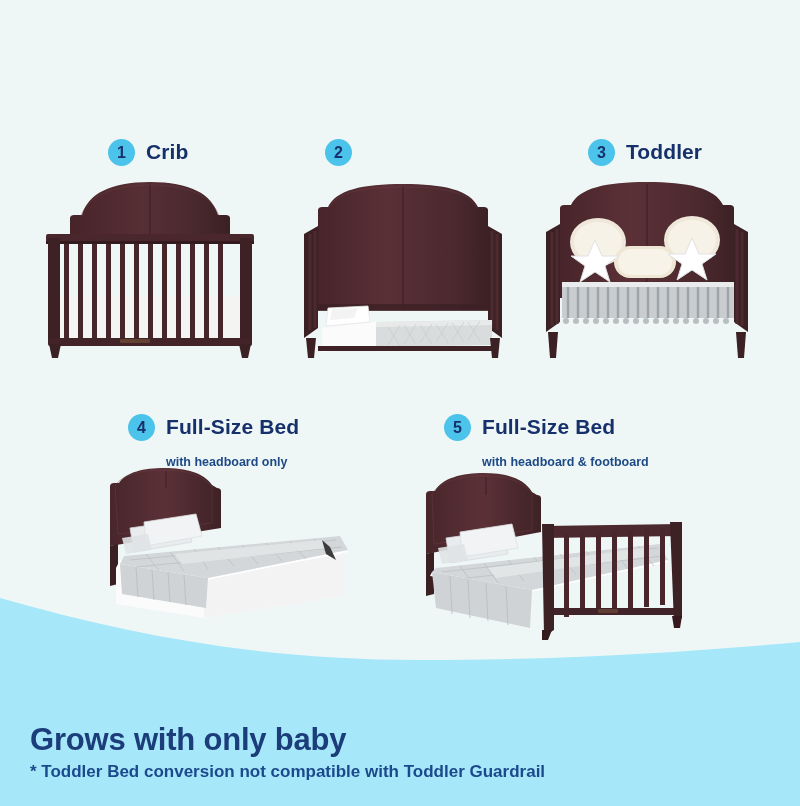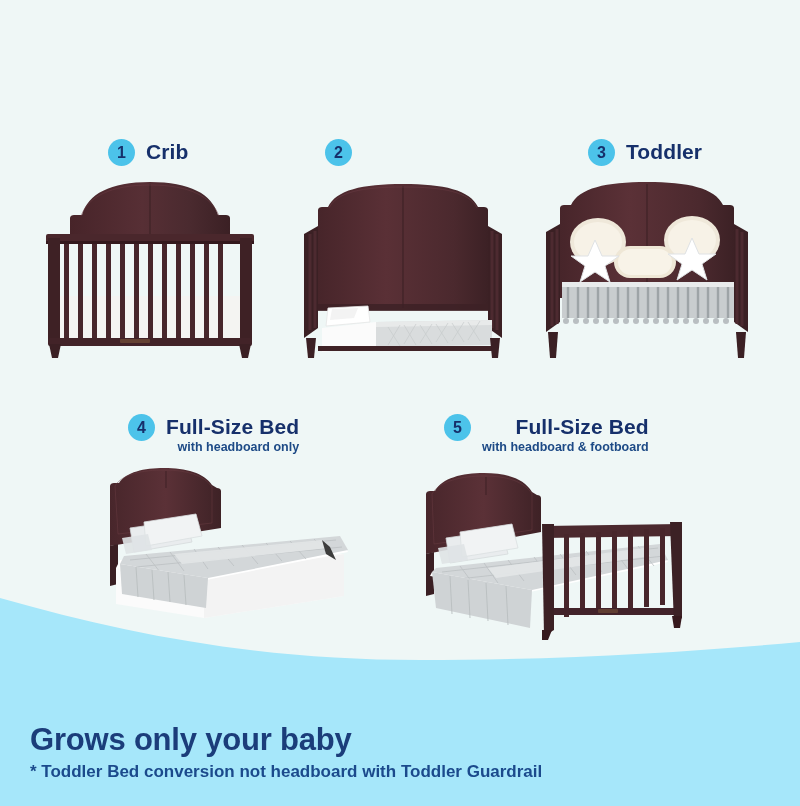--- a/index.html
+++ b/index.html
@@ -17,23 +17,23 @@
   .band svg { display:block; }
 
   
   .label { position:absolute; display:flex; align-items:flex-start; gap:11px; }
   .badge {
     width:27px; height:27px; border-radius:50%;
     background:#4cc3ea; color:#16306b;
     font-size:16px; font-weight:bold; line-height:27px; text-align:center;
     flex:0 0 auto;
   }
-  .ltext { padding-top:1px;text-align:right; }
+  .ltext { padding-top:1px; }
   .ltitle { font-size:21px; font-weight:bold; color:#16306b; letter-spacing:.1px; white-space:nowrap; }
-  .lsub { font-size:12.5px; font-weight:bold; color:#1d4a86; margin-top:1px; white-space:nowrap; }
+  .lsub { font-size:12.5px; font-weight:bold; color:#1d4a86; margin-top:16px; white-space:nowrap; }
 
   
   .grow-head { position:absolute; left:30px; top:722px; font-size:31px; font-weight:bold; color:#1b3d7a; letter-spacing:-0.2px;}
   .grow-sub  { position:absolute; left:30px; top:762px; font-size:17px; font-weight:bold; color:#1b4a8c; }
 
   
   .fig { position:absolute; }
   .fig svg { display:block; overflow:visible; }
 </style>
 </head>
@@ -381,16 +381,16 @@
       </g>
       <rect x="132" y="140" width="136" height="7" fill="#42232a"></rect>
       <path d="M130,56 L142,56 L142,162 L132,168 Z" fill="#3c2125"></path>
       <path d="M258,54 L270,54 L270,150 L262,156 Z" fill="#3c2125"></path>
       <path d="M130,162 L140,162 L136,172 L130,172 Z" fill="#36191d"></path>
       <path d="M260,148 L270,148 L268,160 L262,160 Z" fill="#36191d"></path>
       <rect x="186" y="141" width="20" height="4" rx="1" fill="#6d4a36" opacity=".7"></rect>
     </svg>
   </div>
 
-  <div class="grow-head">Grows only your baby</div>
-  <div class="grow-sub">* Toddler Bed conversion not headboard with Toddler Guardrail</div>
+  <div class="grow-head">Grows with only baby</div>
+  <div class="grow-sub">* Toddler Bed conversion not compatible with Toddler Guardrail</div>
 
 </div>
 
 </body></html>

